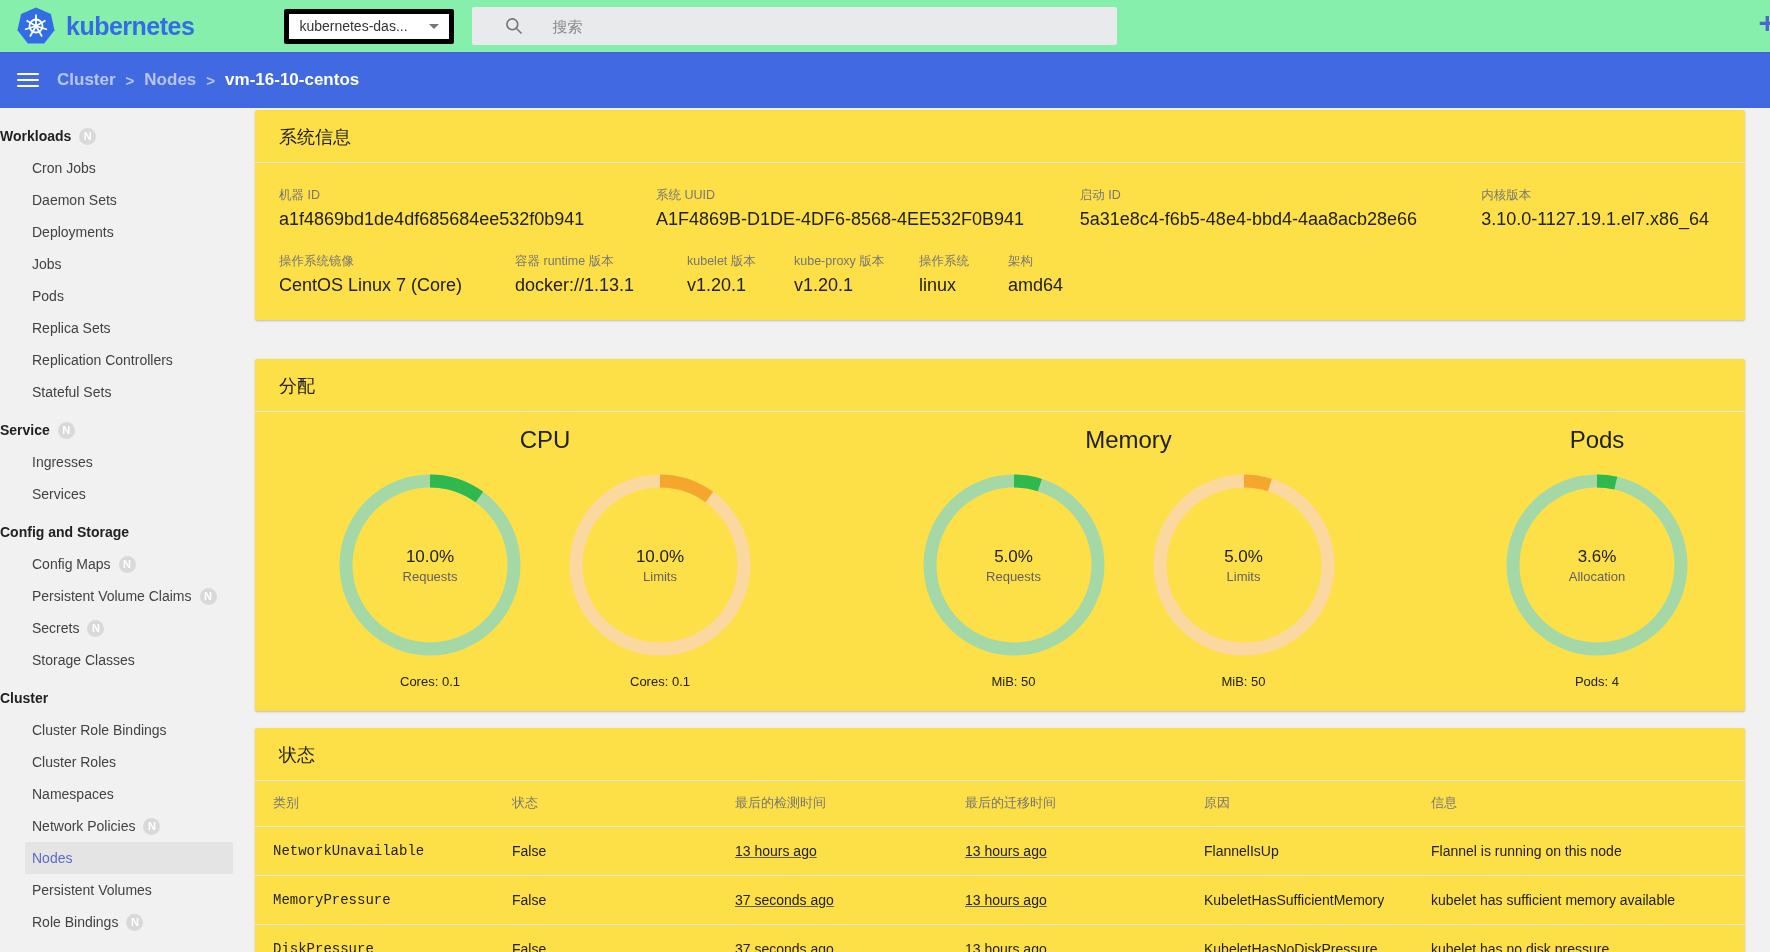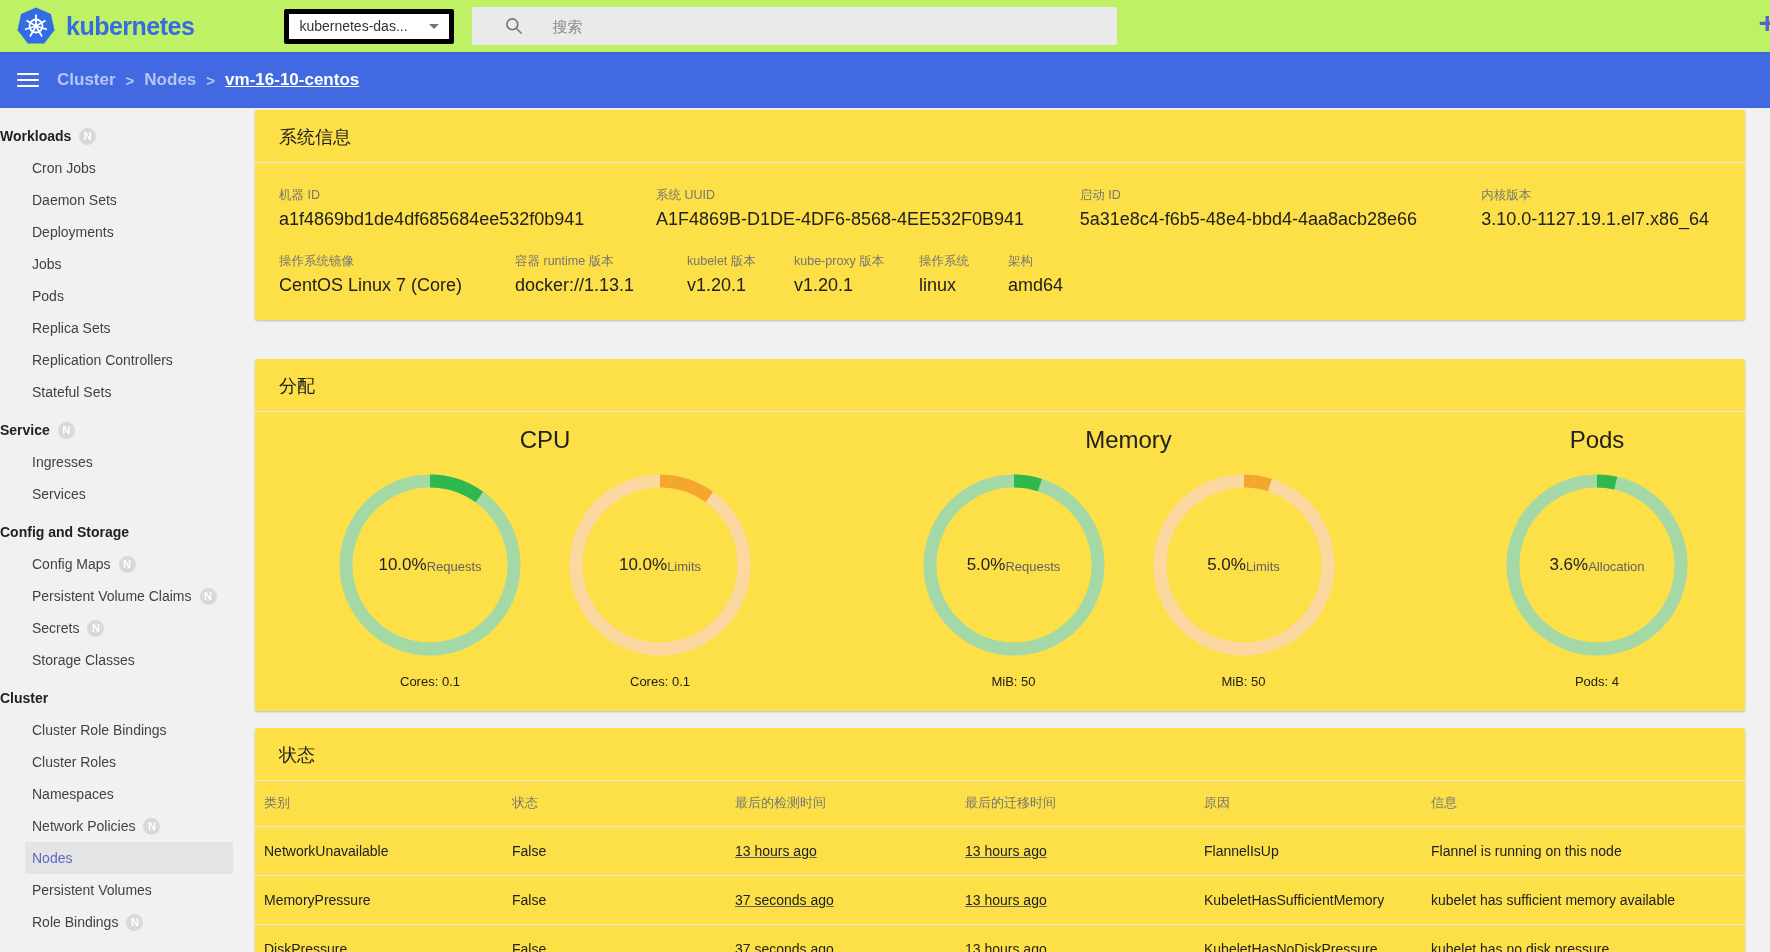--- a/index.html
+++ b/index.html
@@ -1,20 +1,20 @@
 <!DOCTYPE html>
 <html><head>
 <meta charset="utf-8">
 <style>
   * { margin:0; padding:0; box-sizing:border-box; }
   html,body { width:1770px; height:952px; overflow:hidden; background:#f1f1f1;
     font-family:"Liberation Sans","DejaVu Sans",sans-serif; color:#212121; }
 
   
-  .topbar { position:absolute; left:0; top:0; width:1770px; height:52px; background:#bef264;
+  .topbar { position:absolute; left:0; top:0; width:1770px; height:52px; background:#86efac;
     display:flex; align-items:center; z-index:30; box-shadow:0 1px 2px rgba(0,0,0,.08); }
   .brand { display:flex; align-items:center; margin-left:16px; }
   .brand-logo { width:40px; height:38px; }
   .brand-name { margin-left:10px; font-size:25px; font-weight:bold; color:#356ce4; letter-spacing:-.5px; }
   .ns-select { margin-left:90px; width:170px; height:35px; background:#fff; border:5px solid #000000;
     border-radius:2px; display:flex; align-items:center; padding:0 10px; cursor:pointer; }
   .ns-select-value { font-size:14px; color:#333; flex:1; white-space:nowrap; overflow:hidden; }
   .caret { width:0; height:0; border-left:5px solid transparent; border-right:5px solid transparent;
     border-top:5px solid #757575; margin-left:6px; }
   .searchbox { margin-left:18px; width:645px; height:38px; background:#e8eaec; border-radius:2px;
@@ -27,21 +27,21 @@
     color:#5063cf; cursor:pointer; line-height:1; }
 
   
   .appbar { position:absolute; left:0; top:52px; width:1770px; height:56px; background:#4169e1;
     display:flex; align-items:center; z-index:29; }
   .hamburger { margin-left:17px; width:22px; cursor:pointer; }
   .hamburger div { height:2px; background:#fff; margin:4px 0; border-radius:1px; }
   .breadcrumb { margin-left:18px; font-size:17px; font-weight:bold; display:flex; align-items:center; gap:10px; }
   .bc-link { color:rgba(255,255,255,.62); cursor:pointer; }
   .bc-sep { color:rgba(255,255,255,.62); font-size:15px; }
-  .bc-current { color:#ffffff;text-decoration:underline; }
+  .bc-current { color:#ffffff; }
 
   
   .sidebar { position:absolute; left:0; top:108px; width:247px; bottom:0; overflow:hidden; padding-top:6px; }
   .nav-section { margin-top:6px; }
   .nav-header { height:32px; line-height:32px; font-size:14px; font-weight:bold;
     color:#212121; display:flex; align-items:center; }
   .nav-item { height:32px; line-height:32px; margin:0 14px 0 25px; padding-left:7px; font-size:14px;
     color:#424242; cursor:pointer; display:flex; align-items:center; border-radius:1px; }
   .nav-item.active { background:#e4e4e4; color:#5b6ac4; }
   .n-badge { display:inline-block; width:17px; height:17px; margin-left:8px; border-radius:50%;
@@ -69,32 +69,32 @@
   .si-value { font-size:18px; color:#212121; white-space:nowrap; }
 
   
   .card.alloc { margin-top:39px; }
   .alloc-body { display:flex; justify-content:space-between; padding:14px 53px 22px 80px; }
   .chart-group { text-align:center; }
   .group-title { font-size:24px; color:#212121; margin-bottom:16px; font-weight:normal; }
   .donut-row { display:flex; gap:40px; }
   .donut { position:relative; width:190px; }
   .donut-center { position:absolute; left:0; top:0; width:190px; height:190px;
-    display:flex; flex-direction:row; align-items:center; justify-content:center; pointer-events:none; }
+    display:flex; flex-direction:column; align-items:center; justify-content:center; pointer-events:none; }
   .donut-pct { font-size:17px; color:#212121; }
   .donut-sub { font-size:13px; color:#616161; margin-top:2px; }
   .donut-footer { margin-top:10px; font-size:13px; color:#212121; }
 
   
   .card.status { margin-top:17px; min-height:300px; }
   table.status-table { width:100%; border-collapse:collapse; table-layout:fixed; }
   .status-table th { font-size:13px; font-weight:normal; color:#757575; text-align:left;
     height:45px; border-bottom:1px solid #e8e8e8; padding:0; }
   .status-table td { font-size:14px; color:#212121; height:49px; border-bottom:1px solid #e8e8e8; padding:0; }
-  .status-table th:first-child, .status-table td:first-child { padding-left:9px; }
+  .status-table th:first-child, .status-table td:first-child { padding-left:18px;font-family:Liberation Mono, monospace; }
   .c0{width:257px;} .c1{width:223px;} .c2{width:230px;} .c3{width:239px;} .c4{width:227px;}
   .time-link { text-decoration:underline; text-decoration-color:#616161; cursor:pointer; }
 </style>
 </head>
 <body>
 
 <header class="topbar">
   <div class="brand">
     <svg class="brand-logo" viewBox="0 0 40 38">
       <polygon points="20,0.5 34.9,7.1 38.5,23.2 28.2,36.6 11.8,36.6 1.5,23.2 5.1,7.1" fill="#326de6"></polygon>

